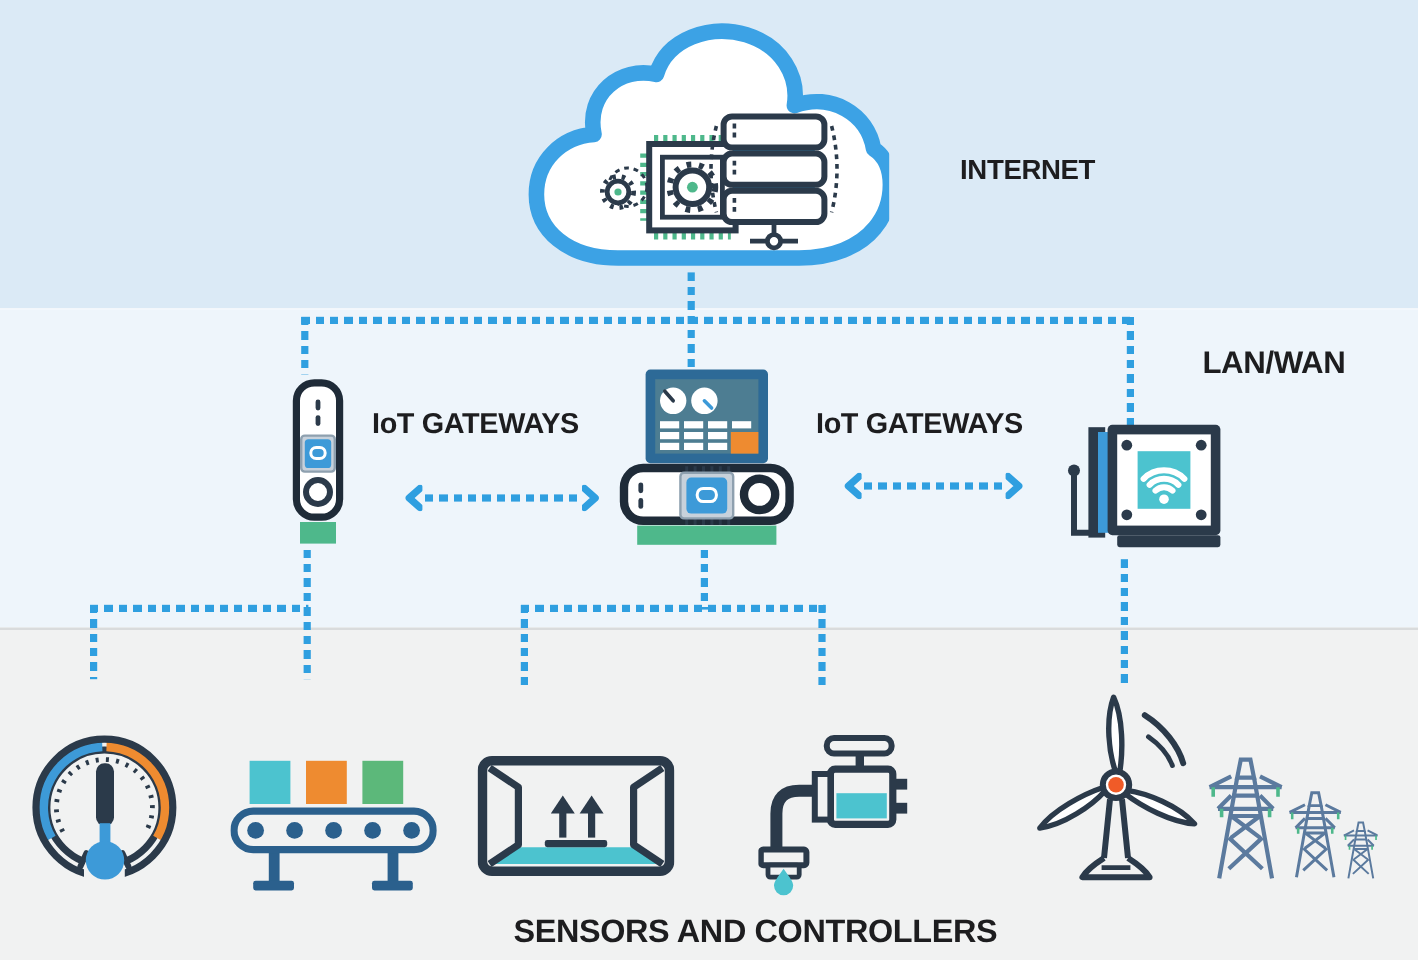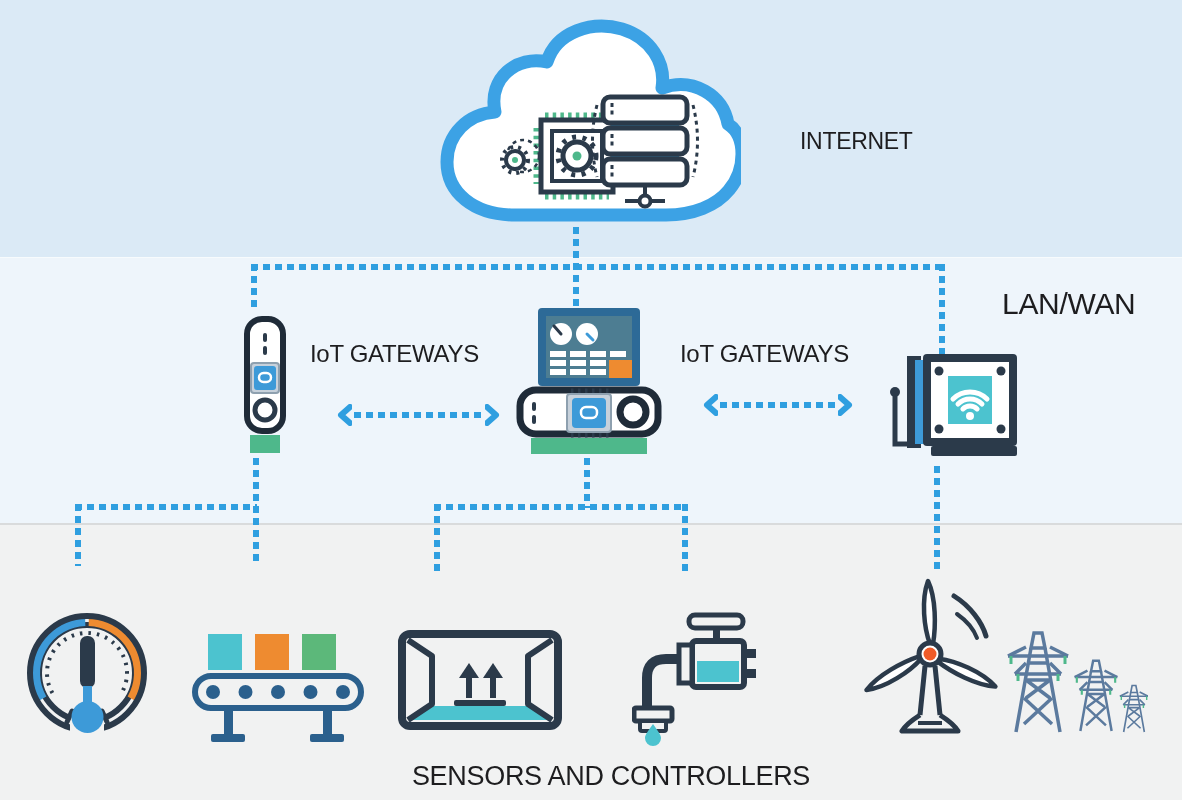--- a/index.html
+++ b/index.html
@@ -10,27 +10,27 @@
     --monitor-frame:#2d6a97; --monitor-screen:#4d7d92; --server-stripe:#2e86b8;
     --chip-silver:#c7d1db; --hub-orange:#f05b28; --text:#1d1d1f;
   }
   *{margin:0;padding:0;box-sizing:border-box}
   body{font-family:"Liberation Sans","DejaVu Sans",sans-serif;background:#fff}
   .stage{position:relative;width:1182px;height:800px;overflow:hidden;background:var(--band-sensors-bg)}
   .band{position:absolute;left:0;width:100%}
   .band-internet{top:0;height:257px;background:var(--band-internet-bg)}
   .band-lanwan{top:257px;height:266px;background:var(--band-lanwan-bg);border-top:1px solid #f7fbfd}
   .band-sensors{top:523px;height:277px;background:var(--band-sensors-bg);border-top:2px solid var(--band-divider)}
-  .lbl{position:absolute;font-weight:400;color:var(--text);letter-spacing:-0.3px;white-space:nowrap}
+  .lbl{position:absolute;font-weight:700;color:var(--text);letter-spacing:-0.3px;white-space:nowrap}
   .lbl-internet{left:800px;top:128px;font-size:23px}
-  .lbl-lanwan{left:1002px;top:287px;font-size:30px}
+  .lbl-lanwan{left:1002px;top:287px;font-size:26px}
   .lbl-gw{width:200px;text-align:left;font-size:24px;top:340px}
   .lbl-gw-left{left:310px}
   .lbl-gw-right{left:680px}
-  .lbl-sensors{left:391px;top:761px;width:440px;text-align:center;font-size:27px}
+  .lbl-sensors{left:391px;top:761px;width:440px;text-align:right;font-size:27px}
   .dh{position:absolute;height:6px;background-image:repeating-linear-gradient(90deg,var(--dotted-line) 0 7px,transparent 7px 12px)}
   .dv{position:absolute;width:6px;background-image:repeating-linear-gradient(180deg,var(--dotted-line) 0 7px,transparent 7px 12px)}
   .darrow{position:absolute;display:flex;align-items:center;height:22px}
   .darrow .dash{flex:1;height:6px;margin:0 2px;background-image:repeating-linear-gradient(90deg,var(--dotted-line) 0 7px,transparent 7px 12px)}
   .icon{position:absolute}
   .tw{stroke:var(--tower-blue);stroke-width:3.5;fill:none}
   .twg{stroke:var(--green);stroke-width:3;fill:none}
 </style>
 </head>
 <body>

